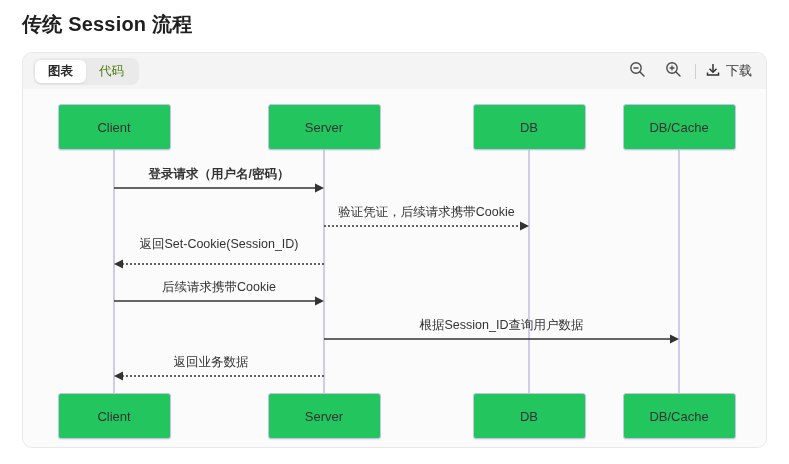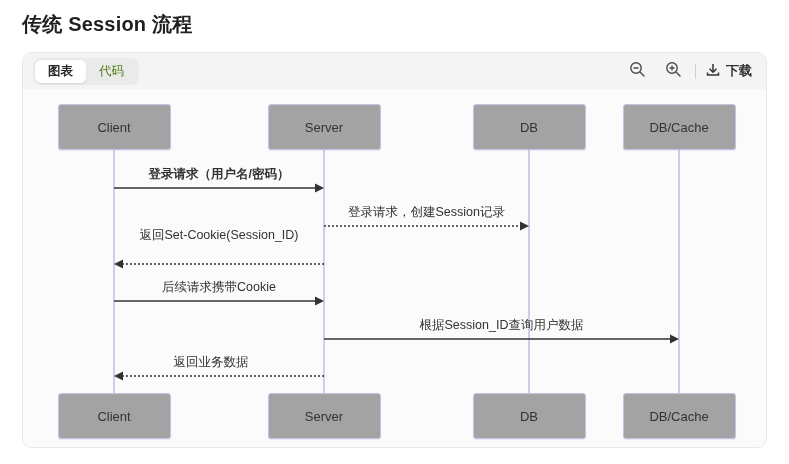--- a/index.html
+++ b/index.html
@@ -37,31 +37,31 @@
     box-shadow: 0 1px 2px rgba(0,0,0,0.08);
   }
   .toolbar-spacer { flex: 1; }
   .icon-btn {
     width: 26px; height: 26px; display: flex; align-items: center; justify-content: center;
     background: transparent; border: none; cursor: pointer; color: #4a4a4a;
   }
   .toolbar-divider { width: 1px; height: 15px; background: #cfcfcf; margin: 0 9px; }
   .download-btn {
     display: flex; align-items: center; gap: 5px; background: transparent; border: none;
-    cursor: pointer; color: #333; font-size: 13px; font-family: "Liberation Sans", sans-serif; font-weight: bold;
+    cursor: pointer; color: #333; font-size: 13px; font-family: "Liberation Sans", sans-serif;
   }
 
   .diagram {
     position: relative; width: 745px; height: 359px; background: #fbfbfb;
   }
   .diagram svg { position: absolute; left: 0; top: 0; }
 
   .actor-box {
     position: absolute; width: 113px; height: 46px;
-    background: #a3a3a3; border: 1px solid #c3c3e6; border-radius: 3px;
+    background: #22c55e; border: 1px solid #c3c3e6; border-radius: 3px;
     display: flex; align-items: center; justify-content: center;
     font-size: 13px; color: #333;
     box-shadow: 0 1px 1px rgba(120,120,180,0.15);
   }
   .msg-label {
     position: absolute; transform: translateX(-50%);
     font-size: 12.5px; color: #333; white-space: nowrap; text-align: center;
   }
 </style>
 </head>
@@ -125,22 +125,22 @@
         <line x1="301" y1="175" x2="100" y2="175" stroke="#333333" stroke-width="1.5" stroke-dasharray="2 2"></line>
         <polygon points="91,175 100,170.5 100,179.5" fill="#333333"></polygon>
         <line x1="91" y1="212" x2="292" y2="212" stroke="#333333" stroke-width="1.5"></line>
         <polygon points="301,212 292,207.5 292,216.5" fill="#333333"></polygon>
         <line x1="301" y1="250" x2="647" y2="250" stroke="#333333" stroke-width="1.5"></line>
         <polygon points="656,250 647,245.5 647,254.5" fill="#333333"></polygon>
         <line x1="301" y1="287" x2="100" y2="287" stroke="#333333" stroke-width="1.5" stroke-dasharray="2 2"></line>
         <polygon points="91,287 100,282.5 100,291.5" fill="#333333"></polygon>
       </svg>
       <div class="msg-label" style="left: 196px; top: 77px; font-weight: bold;">登录请求（用户名/密码）</div>
-      <div class="msg-label" style="left: 403.5px; top: 115px;">登录请求，创建Session记录</div>
-      <div class="msg-label" style="left: 196px; top: 138px;">返回Set-Cookie(Session_ID)</div>
+      <div class="msg-label" style="left: 403.5px; top: 115px;">验证凭证，后续请求携带Cookie</div>
+      <div class="msg-label" style="left: 196px; top: 147px;">返回Set-Cookie(Session_ID)</div>
       <div class="msg-label" style="left: 478.5px; top: 228px;">根据Session_ID查询用户数据</div>
       <div class="msg-label" style="left: 196px; top: 190px;">后续请求携带Cookie</div>
       <div class="msg-label" style="left: 188px; top: 265px;">返回业务数据</div>
       <div class="actor-box" style="left: 34.5px; top: 15px;">Client</div>
       <div class="actor-box" style="left: 244.5px; top: 15px;">Server</div>
       <div class="actor-box" style="left: 449.5px; top: 15px;">DB</div>
       <div class="actor-box" style="left: 599.5px; top: 15px;">DB/Cache</div>
       <div class="actor-box" style="left: 34.5px; top: 304px;">Client</div>
       <div class="actor-box" style="left: 244.5px; top: 304px;">Server</div>
       <div class="actor-box" style="left: 449.5px; top: 304px;">DB</div>

